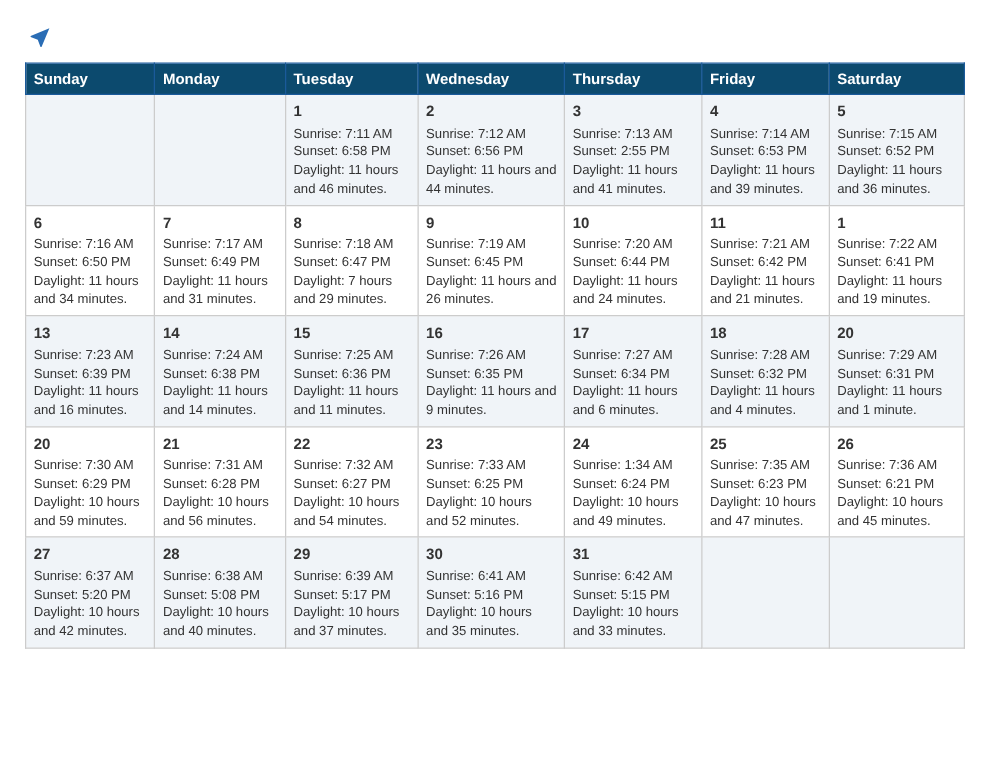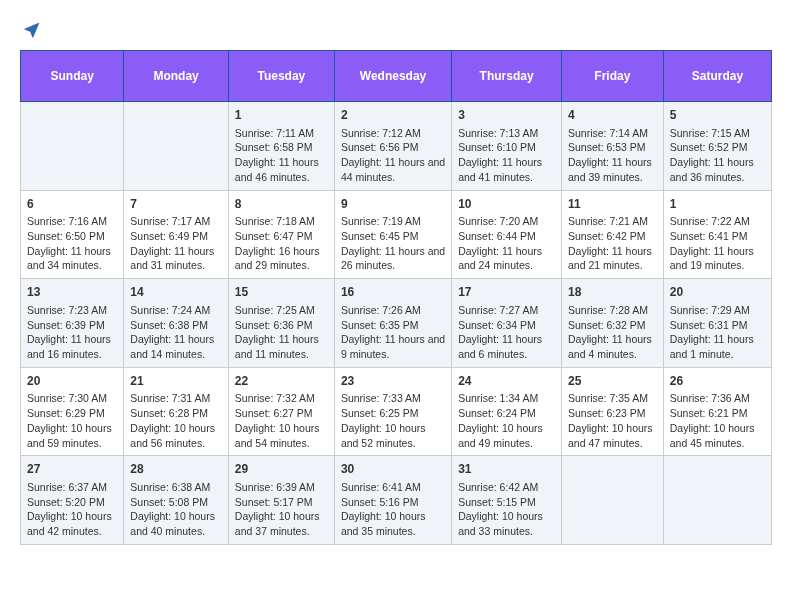--- a/index.html
+++ b/index.html
@@ -51,24 +51,24 @@
     .location {
       font-size: 14px;
       color: #555;
     }
     table {
       width: 100%;
       border-collapse: collapse;
       font-size: 11px;
     }
     thead tr th {
-      background-color: #8b5cf6;
+      background-color: #0c4a6e;
       color: white;
-      text-align: center;
-      padding: 18px 6px;
+      text-align: left;
+      padding: 5px 6px;
       font-size: 12px;
       font-weight: bold;
       border: 1px solid #1a5a9a;
     }
     tbody tr {
       vertical-align: top;
     }
     tbody tr:nth-child(odd) {
       background-color: #f0f4f8;
     }
@@ -120,28 +120,28 @@
         <th>Friday</th>
         <th>Saturday</th>
       </tr>
   </thead>
   <tbody id="calendar-body">
   <tr>
         <td></td>
         <td></td>
         <td><span class="day-num">1</span><span>Sunrise: 7:11 AM</span><br><span>Sunset: 6:58 PM</span><br><span>Daylight: 11 hours and 46 minutes.</span></td>
         <td><span class="day-num">2</span><span>Sunrise: 7:12 AM</span><br><span>Sunset: 6:56 PM</span><br><span>Daylight: 11 hours and 44 minutes.</span></td>
-        <td><span class="day-num">3</span><span>Sunrise: 7:13 AM</span><br><span>Sunset: 6:10 PM</span><br><span>Daylight: 11 hours and 41 minutes.</span></td>
+        <td><span class="day-num">3</span><span>Sunrise: 7:13 AM</span><br><span>Sunset: 2:55 PM</span><br><span>Daylight: 11 hours and 41 minutes.</span></td>
         <td><span class="day-num">4</span><span>Sunrise: 7:14 AM</span><br><span>Sunset: 6:53 PM</span><br><span>Daylight: 11 hours and 39 minutes.</span></td>
         <td><span class="day-num">5</span><span>Sunrise: 7:15 AM</span><br><span>Sunset: 6:52 PM</span><br><span>Daylight: 11 hours and 36 minutes.</span></td>
       </tr>
       <tr>
         <td><span class="day-num">6</span><span>Sunrise: 7:16 AM</span><br><span>Sunset: 6:50 PM</span><br><span>Daylight: 11 hours and 34 minutes.</span></td>
         <td><span class="day-num">7</span><span>Sunrise: 7:17 AM</span><br><span>Sunset: 6:49 PM</span><br><span>Daylight: 11 hours and 31 minutes.</span></td>
-        <td><span class="day-num">8</span><span>Sunrise: 7:18 AM</span><br><span>Sunset: 6:47 PM</span><br><span>Daylight: 16 hours and 29 minutes.</span></td>
+        <td><span class="day-num">8</span><span>Sunrise: 7:18 AM</span><br><span>Sunset: 6:47 PM</span><br><span>Daylight: 7 hours and 29 minutes.</span></td>
         <td><span class="day-num">9</span><span>Sunrise: 7:19 AM</span><br><span>Sunset: 6:45 PM</span><br><span>Daylight: 11 hours and 26 minutes.</span></td>
         <td><span class="day-num">10</span><span>Sunrise: 7:20 AM</span><br><span>Sunset: 6:44 PM</span><br><span>Daylight: 11 hours and 24 minutes.</span></td>
         <td><span class="day-num">11</span><span>Sunrise: 7:21 AM</span><br><span>Sunset: 6:42 PM</span><br><span>Daylight: 11 hours and 21 minutes.</span></td>
         <td><span class="day-num">1</span><span>Sunrise: 7:22 AM</span><br><span>Sunset: 6:41 PM</span><br><span>Daylight: 11 hours and 19 minutes.</span></td>
       </tr>
       <tr>
         <td><span class="day-num">13</span><span>Sunrise: 7:23 AM</span><br><span>Sunset: 6:39 PM</span><br><span>Daylight: 11 hours and 16 minutes.</span></td>
         <td><span class="day-num">14</span><span>Sunrise: 7:24 AM</span><br><span>Sunset: 6:38 PM</span><br><span>Daylight: 11 hours and 14 minutes.</span></td>
         <td><span class="day-num">15</span><span>Sunrise: 7:25 AM</span><br><span>Sunset: 6:36 PM</span><br><span>Daylight: 11 hours and 11 minutes.</span></td>
         <td><span class="day-num">16</span><span>Sunrise: 7:26 AM</span><br><span>Sunset: 6:35 PM</span><br><span>Daylight: 11 hours and 9 minutes.</span></td>

